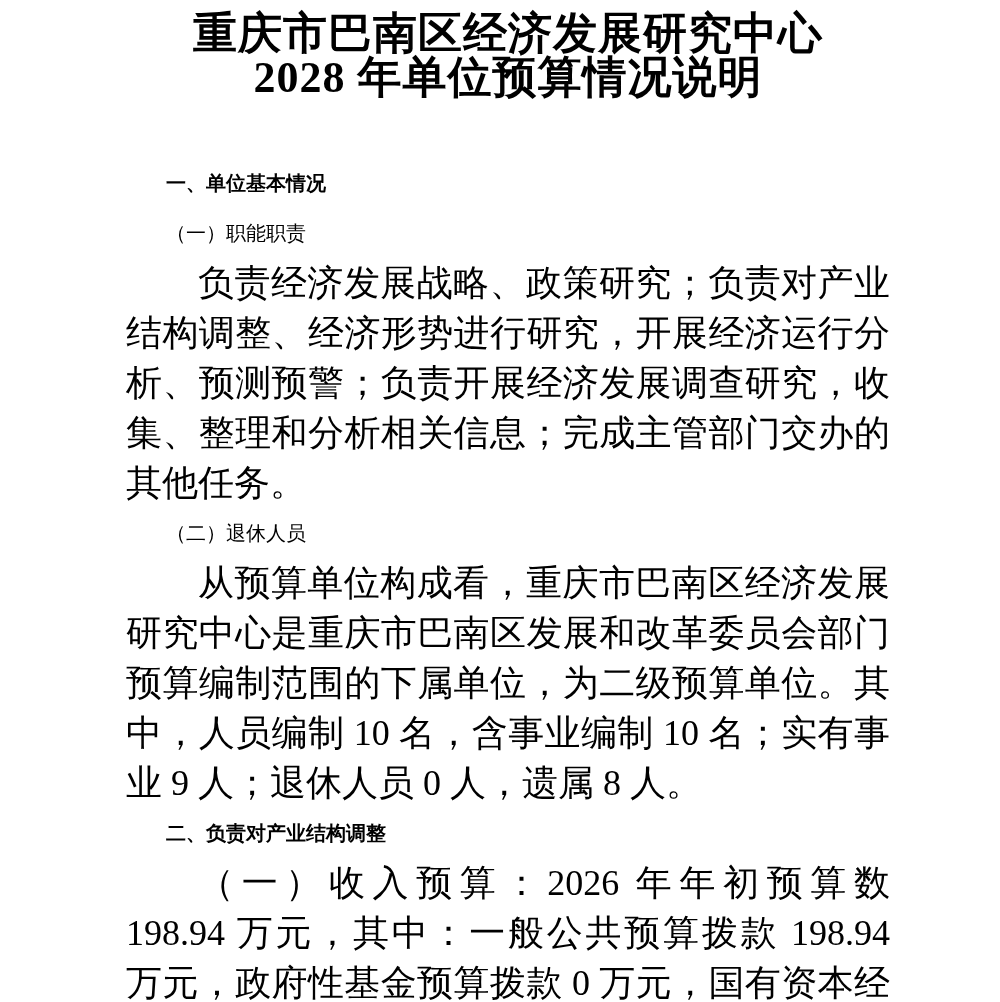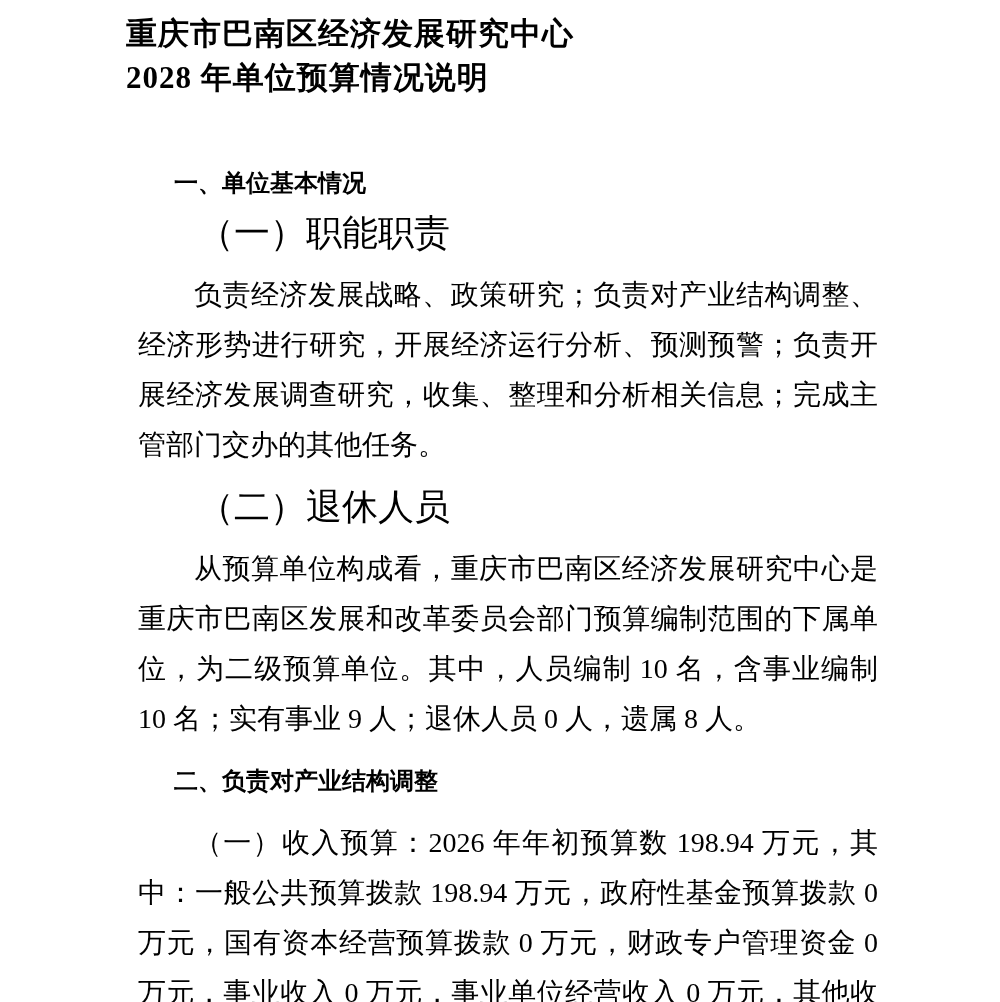--- a/index.html
+++ b/index.html
@@ -12,55 +12,55 @@
     position: relative;
     width: 1000px;
     height: 1002px;
     margin: 0 auto;
     background: #ffffff;
     color: #000000;
     overflow: hidden;
     padding: 10px 110px 0 126px;
   }
   .doc-title {
-    text-align: left;
+    text-align: center;
     font-family: "Liberation Serif", serif;
     font-weight: bold;
-    font-size: 31px;
+    font-size: 44px;
     line-height: 44px;
     letter-spacing: 1px;
     margin: 2px 0 0 0;
   }
   .doc-body {
     margin-top: 58px;
     font-size: 28px;
     line-height: 50px;
   }
   .section-heading {
     font-family: "Liberation Sans", sans-serif;
     font-weight: bold;
-    font-size: 24px;
+    font-size: 20px;
     line-height: 50px;
     margin: 0;
     text-indent: 2em;
   }
   .sub-heading {
     font-family: "Liberation Serif", serif;
     font-weight: normal;
-    font-size: 36px;
+    font-size: 20px;
     line-height: 50px;
     margin: 0;
     text-indent: 2em;
   }
   .paragraph {
     font-family: "Liberation Serif", serif;
     font-weight: normal;
-    font-size: 28px;
+    font-size: 36px;
     line-height: 50px;
-    margin: 12px;
+    margin: 0;
     text-align: justify;
     text-indent: 2em;
   }
 </style>
 </head>
 <body>
 
 <div class="page">
 
   <header class="doc-title">

